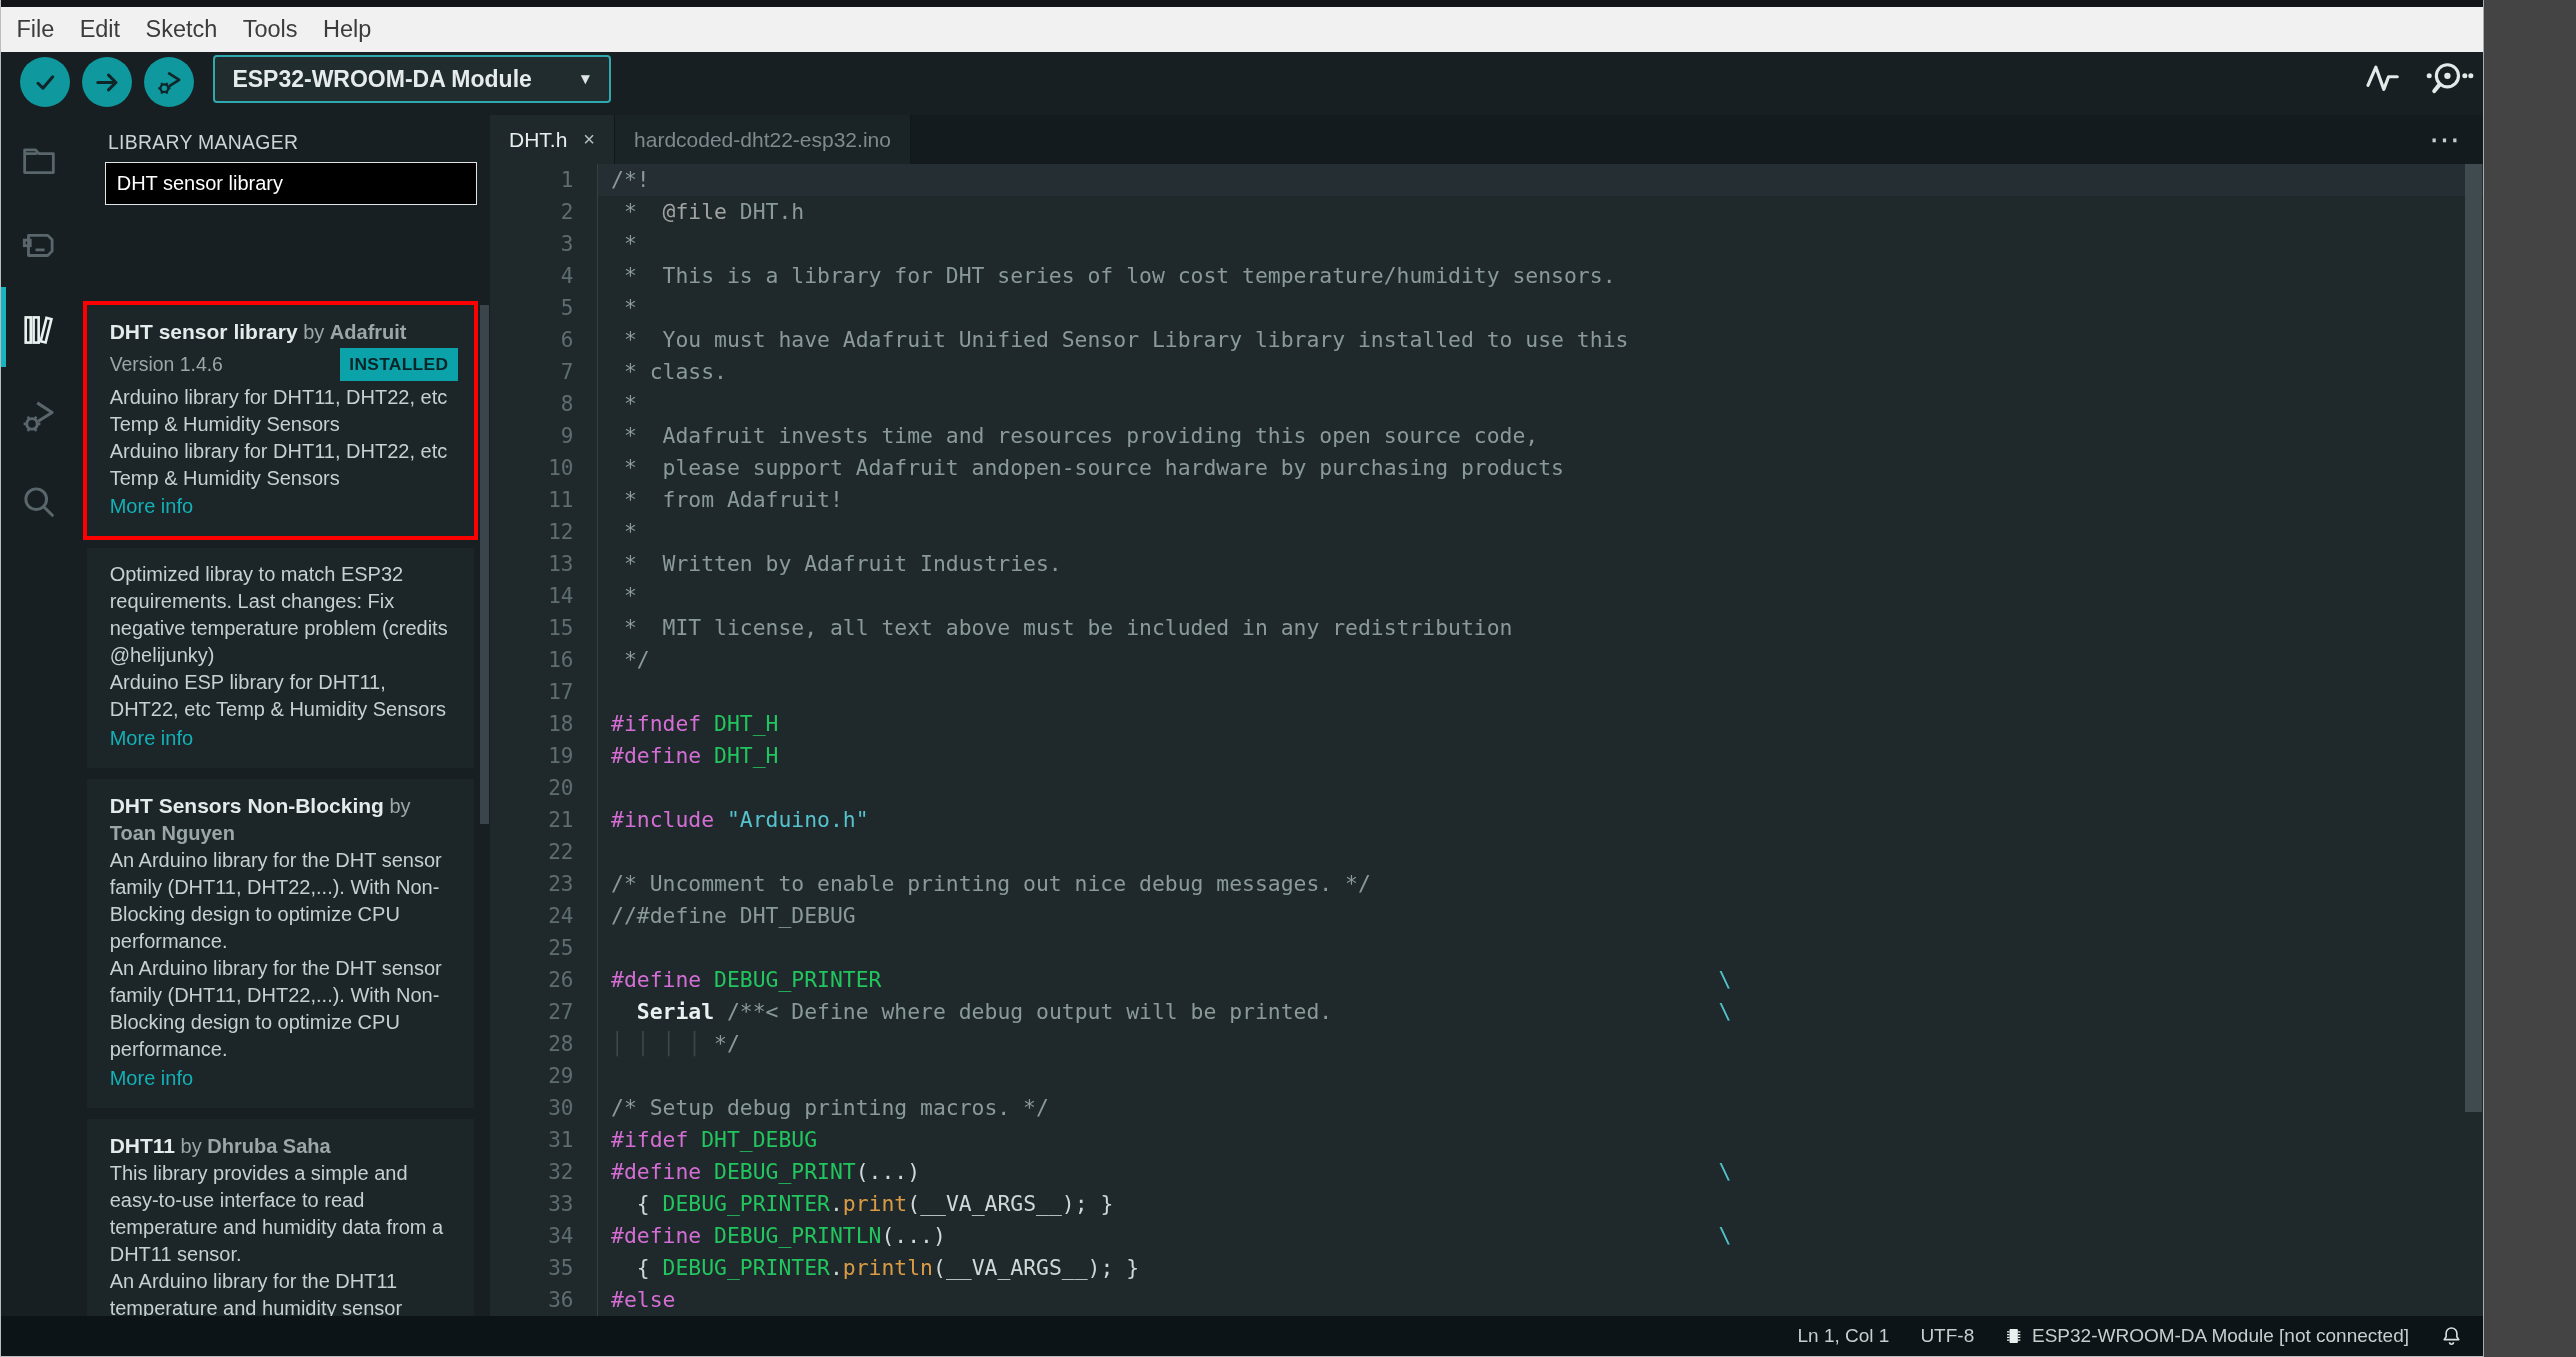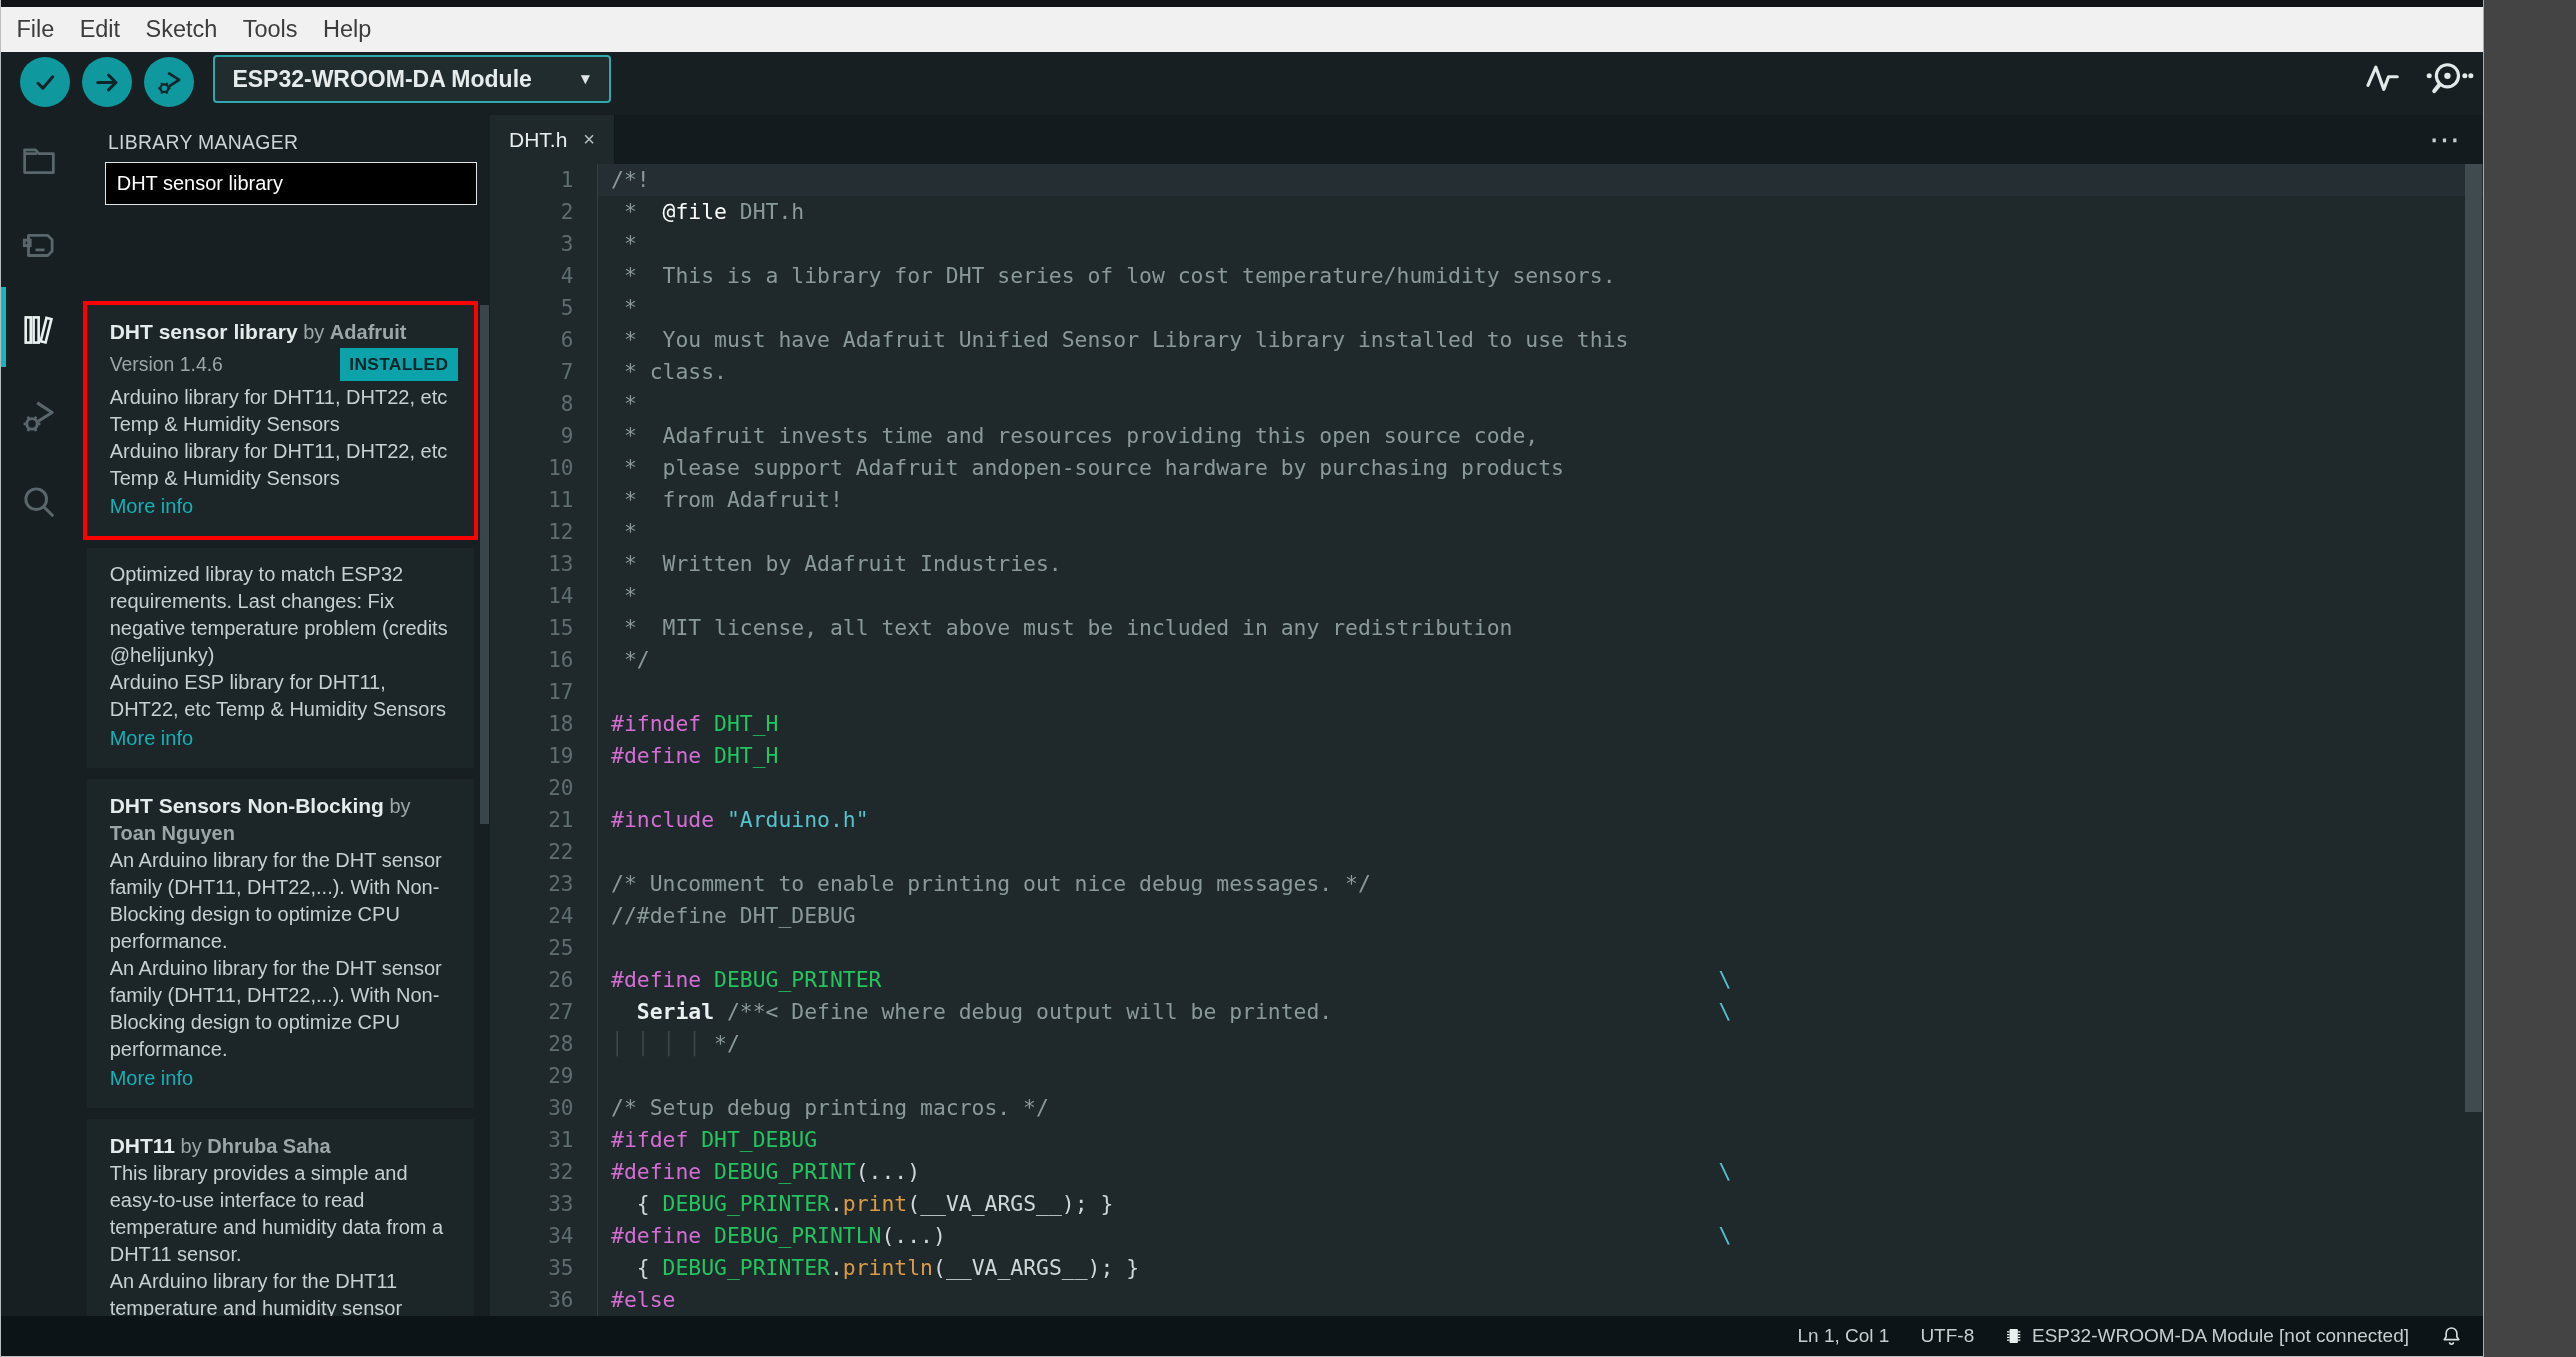--- a/index.html
+++ b/index.html
@@ -39,21 +39,21 @@
   .tab{background:#1a2326;color:#7e8a8d;border-right:1.3px solid #10171a;padding:0 19px;font-size:21px;display:flex;align-items:center;gap:16px;height:49px;box-sizing:border-box;}
   .tab.active{background:#1f292c;color:#e8eeee;}
   .tab-close{font-size:20px;color:#b9c2c2;}
   .dots{position:absolute;right:19px;top:0;height:49px;display:flex;align-items:center;font-size:31px;color:#c5cece;letter-spacing:4px;}
   .curline{position:absolute;left:108px;right:0;top:49px;height:32px;background:#252f33;}
   .gutter{position:absolute;left:0;top:49px;width:107px;box-sizing:border-box;padding-right:23.5px;text-align:right;font-family:"DejaVu Sans Mono",monospace;font-size:21px;line-height:32px;color:#5e6d71;}
   .gutter-border{position:absolute;left:107px;top:49px;bottom:0;width:0.7px;background:#343f44;}
   .codelines{position:absolute;left:121px;top:49px;font-family:"DejaVu Sans Mono",monospace;font-size:21.4px;line-height:32px;white-space:pre;color:#ced8d8;}
   .editor-scroll{position:absolute;right:0.7px;top:49px;width:17.4px;height:948px;background:#3f4b4f;}
   .cm{color:#8a9a99;} .pp{color:#d46ed4;} .mac{color:#22c55e;margin-top:8px;} .mth{color:#db9b45;}
-  .str{color:#55c2cc;} .tag{color:#ffffff;} .typ{color:#eaf0f0;font-weight:bold;}
+  .str{color:#55c2cc;} .tag{color:#a3a3a3;} .typ{color:#eaf0f0;font-weight:bold;}
   .pln{color:#ced8d8;} .esc{color:#55c2cc;} .gd{color:#3a474b;}
   .statusbar{position:absolute;left:0;right:0;bottom:0;height:40px;background:#0d1417;display:flex;align-items:center;justify-content:flex-end;gap:31px;padding-right:20px;font-size:19px;color:#c6cfcf;}
   .sb-board{display:flex;align-items:center;gap:9.4px;}
   svg{display:block;}
 </style>
 </head>
 <body>
 
 <div class="window">
 
@@ -189,20 +189,23 @@
         </div>
       </div>
     <div class="panel-scroll"></div>
   </div>
 
   <div class="editor">
     <div class="tabstrip">
         <div class="tab active">
           <span>DHT.h</span>
           <span class="tab-close">×</span>
+        </div>
+        <div class="tab">
+          <span>hardcoded-dht22-esp32.ino</span>
         </div>
       </div>
     <div class="dots">⋯</div>
     <div class="curline"></div>
     <div class="gutter">
         <div>1</div>
         <div>2</div>
         <div>3</div>
         <div>4</div>
         <div>5</div>

